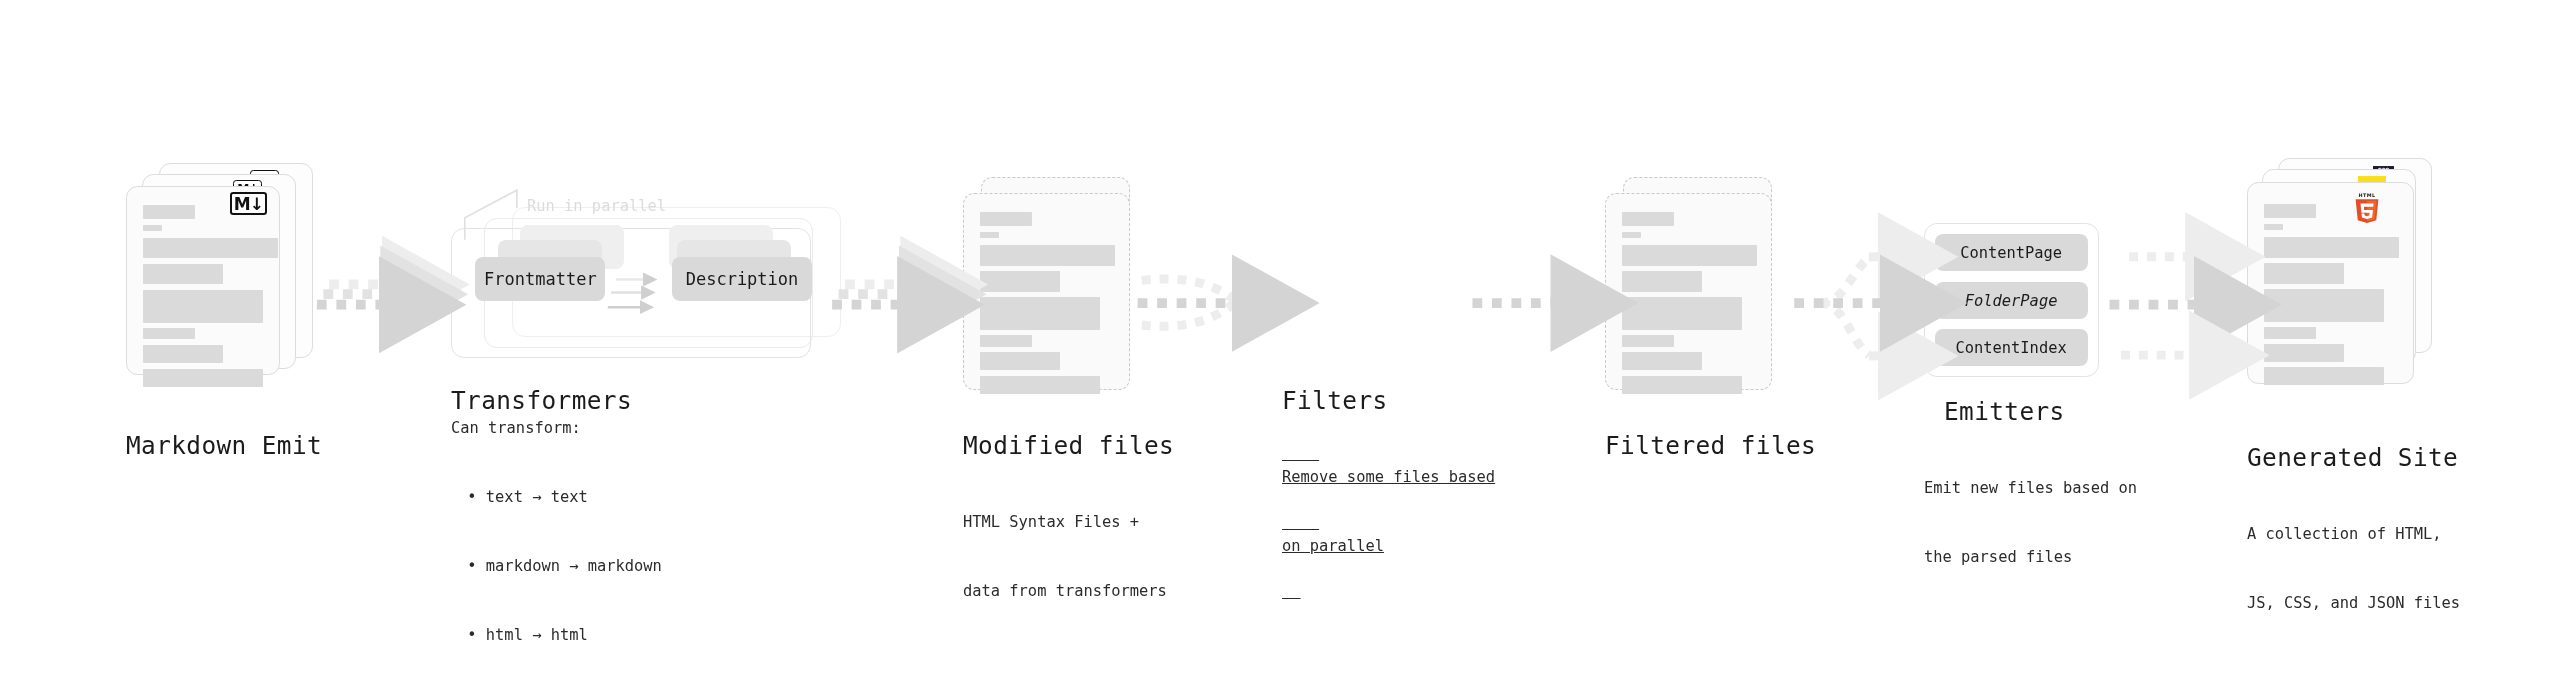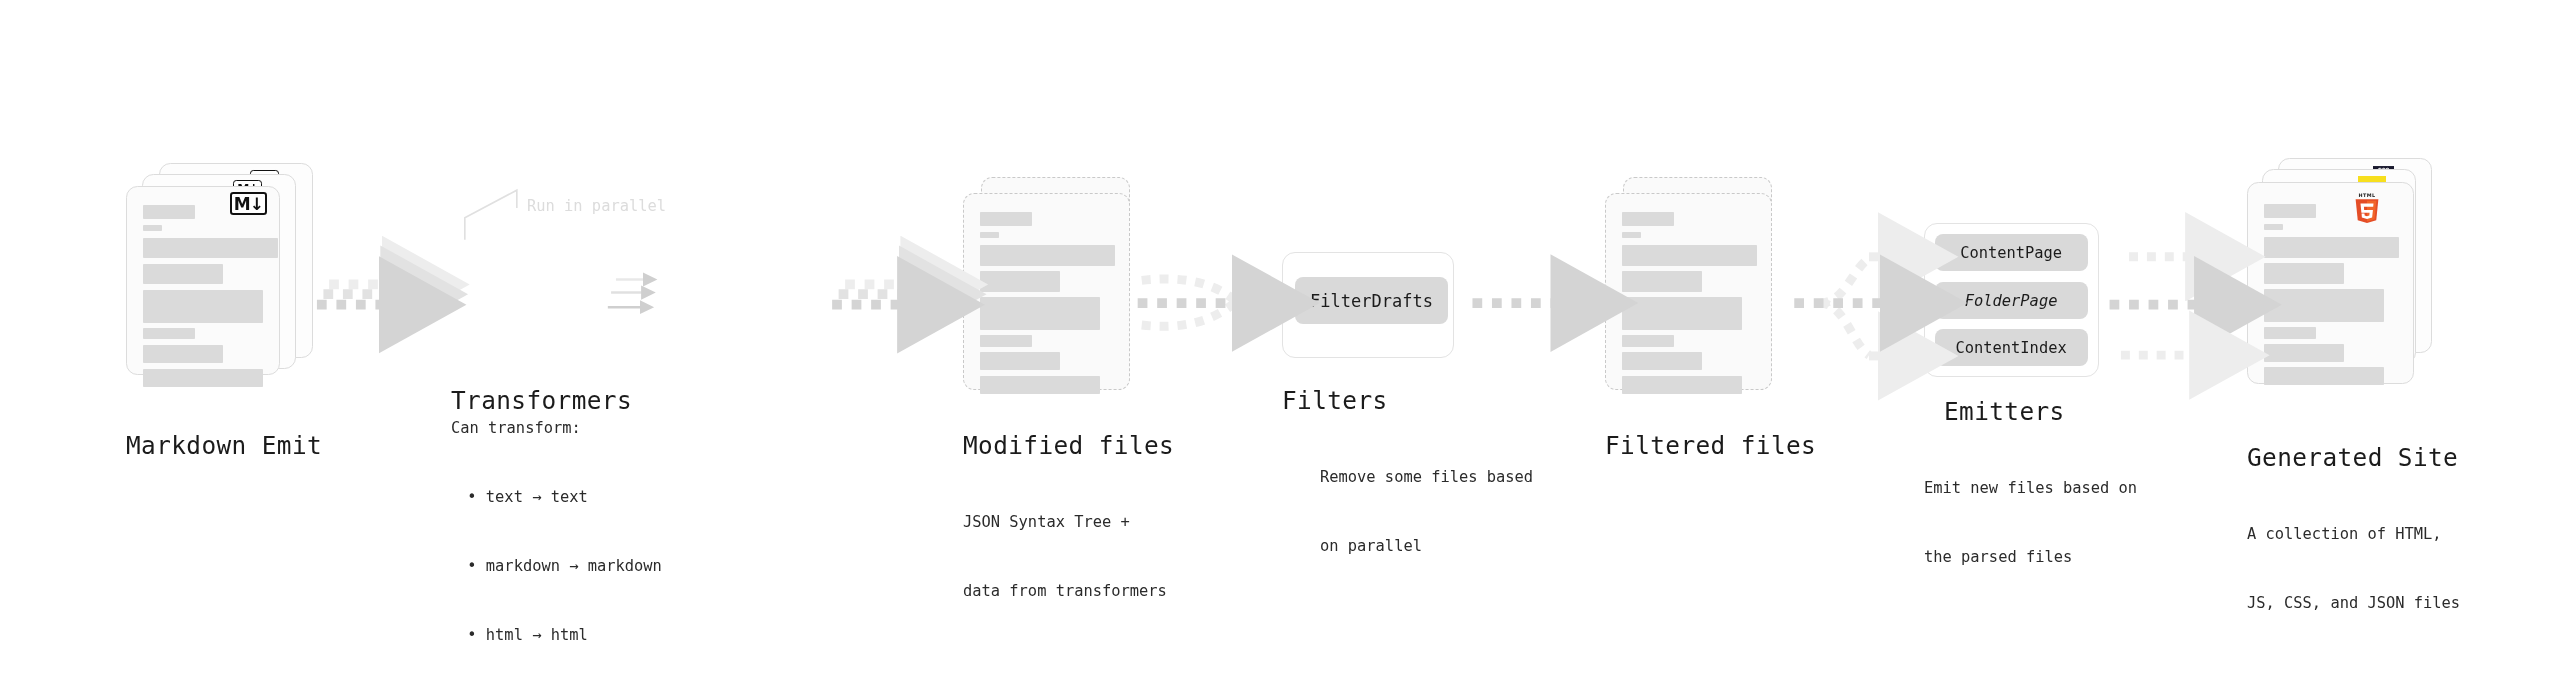--- a/index.html
+++ b/index.html
@@ -141,20 +141,33 @@
       <div class="skel" style="left:16.3px; top:103px; width:120px; height:32.5px;"></div>
       <div class="skel" style="left:16.3px; top:141px; width:52px; height:11.4px;"></div>
       <div class="skel" style="left:16.3px; top:158px; width:80px; height:18px;"></div>
       <div class="skel" style="left:16.3px; top:182px; width:120px; height:18px;"></div>
     </div>
     <div class="md-badge" style="left:104px; top:29px; width:37px; height:23px; font-size:17px;">M↓</div>
   </div>
 
   <div class="stage-title" style="left:126px; top:431px;">Markdown Emit</div>
 
+  <div class="proc-stack" style="left:451px; top:207px; width:406px; height:154px;">
+    <div class="proc-box" style="left:61px; top:0px; width:329px; height:130px; border-color:#efefef;"></div>
+    <div class="proc-box" style="left:32.5px; top:10.6px; width:329px; height:130px; border-color:#ebebeb;"></div>
+    <div class="proc-box" style="left:0px; top:21px; width:360px; height:130px; border-color:#e3e3e3;"></div>
+
+    <div class="pill ghost1" style="left:69px; top:18px; width:104px; height:44px;"></div>
+    <div class="pill ghost2" style="left:47px; top:32.5px; width:104px; height:44px;"></div>
+    <div class="pill" style="left:24.4px; top:50px; width:130px; height:44px;">Frontmatter</div>
+
+    <div class="pill ghost1" style="left:218px; top:18px; width:104px; height:44px;"></div>
+    <div class="pill ghost2" style="left:226px; top:32.5px; width:114px; height:44px;"></div>
+    <div class="pill" style="left:221px; top:50px; width:140px; height:44px;">Description</div>
+  </div>
 
   <div class="runlabel" style="left:527px; top:197px;">Run in parallel</div>
 
   <div class="stage-title" style="left:451px; top:386px;">Transformers</div>
   <div class="stage-sub" style="left:451px; top:417px;text-align:right;">Can transform:</div>
   <div class="bullets" style="left:451px; top:440px;">
     <span class="bl">• text → text</span>
     <span class="bl">• markdown → markdown</span>
     <span class="bl">• html → html</span>
   </div>
@@ -168,31 +181,27 @@
       <div class="skel" style="left:16.3px; top:77px; width:80px; height:20.3px;"></div>
       <div class="skel" style="left:16.3px; top:103px; width:120px; height:32.5px;"></div>
       <div class="skel" style="left:16.3px; top:141px; width:52px; height:11.4px;"></div>
       <div class="skel" style="left:16.3px; top:158px; width:80px; height:18px;"></div>
       <div class="skel" style="left:16.3px; top:182px; width:120px; height:18px;"></div>
     </div>
   </div>
 
   <div class="stage-title" style="left:963px; top:431px;">Modified files</div>
   <div class="stage-sub" style="left:963px; top:465px;">
-    <span style="display:block">JSON Syntax Tree +</span>
+    <span style="display:block">HTML Syntax Files +</span>
     <span style="display:block">data from transformers</span>
   </div>
 
-  <div class="proc-stack" style="left:1282px; top:252px; width:195px; height:114px;">
-    <div class="proc-box" style="left:0px; top:0px; width:172px; height:106px; border-color:#e3e3e3;"></div>
-    <div class="pill" style="left:13px; top:25px; width:153px; height:47px;">FilterDrafts</div>
-  </div>
 
   <div class="stage-title" style="left:1282px; top:386px;">Filters</div>
-  <div class="stage-sub" style="left:1320px; top:420px;">
+  <div class="stage-sub" style="left:1282px; top:420px;text-decoration:underline;">
     <span style="display:block">Remove some files based</span>
     <span style="display:block">on parallel</span>
   </div>
 
   <div class="stack" style="left:1605px; top:177px; width:187px; height:244px;">
     <div class="card dashed" style="left:18px; top:0px; width:149px; height:191px;"></div>
     <div class="card dashed" style="left:0px; top:16.3px; width:167px; height:197px;">
       <div class="skel" style="left:16.3px; top:18px; width:52px; height:14px;"></div>
       <div class="skel" style="left:16.3px; top:38px; width:18.7px; height:5.7px;"></div>
       <div class="skel" style="left:16.3px; top:51px; width:135px; height:20.3px;"></div>

